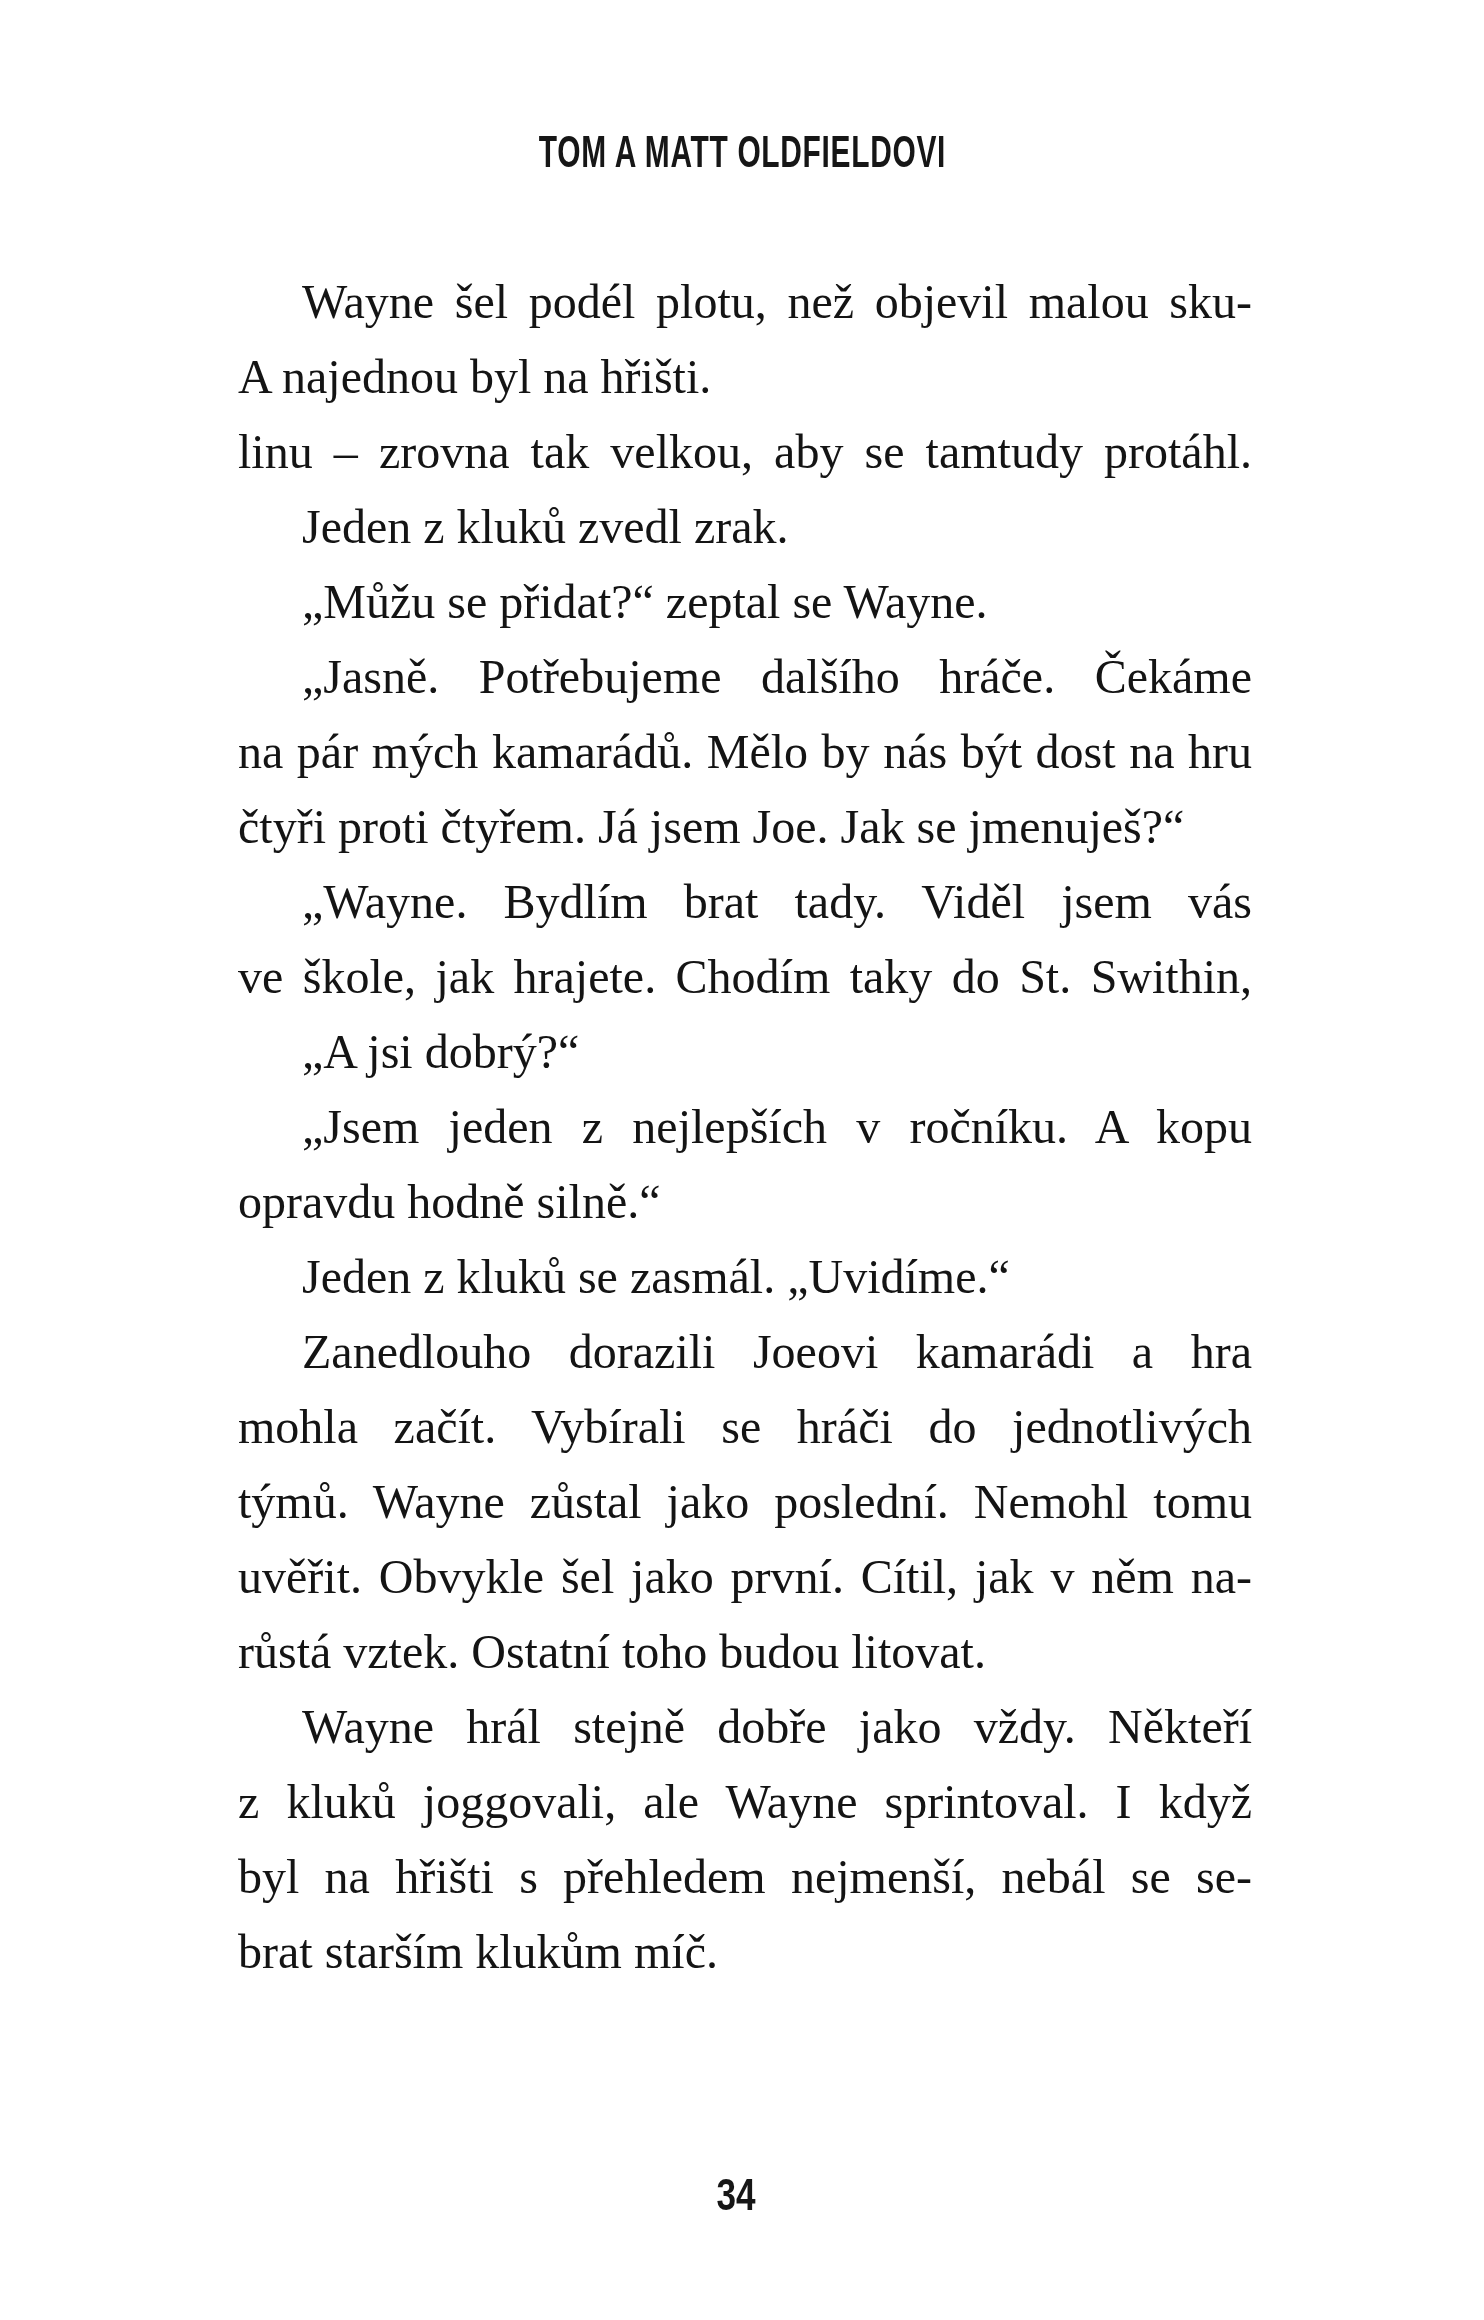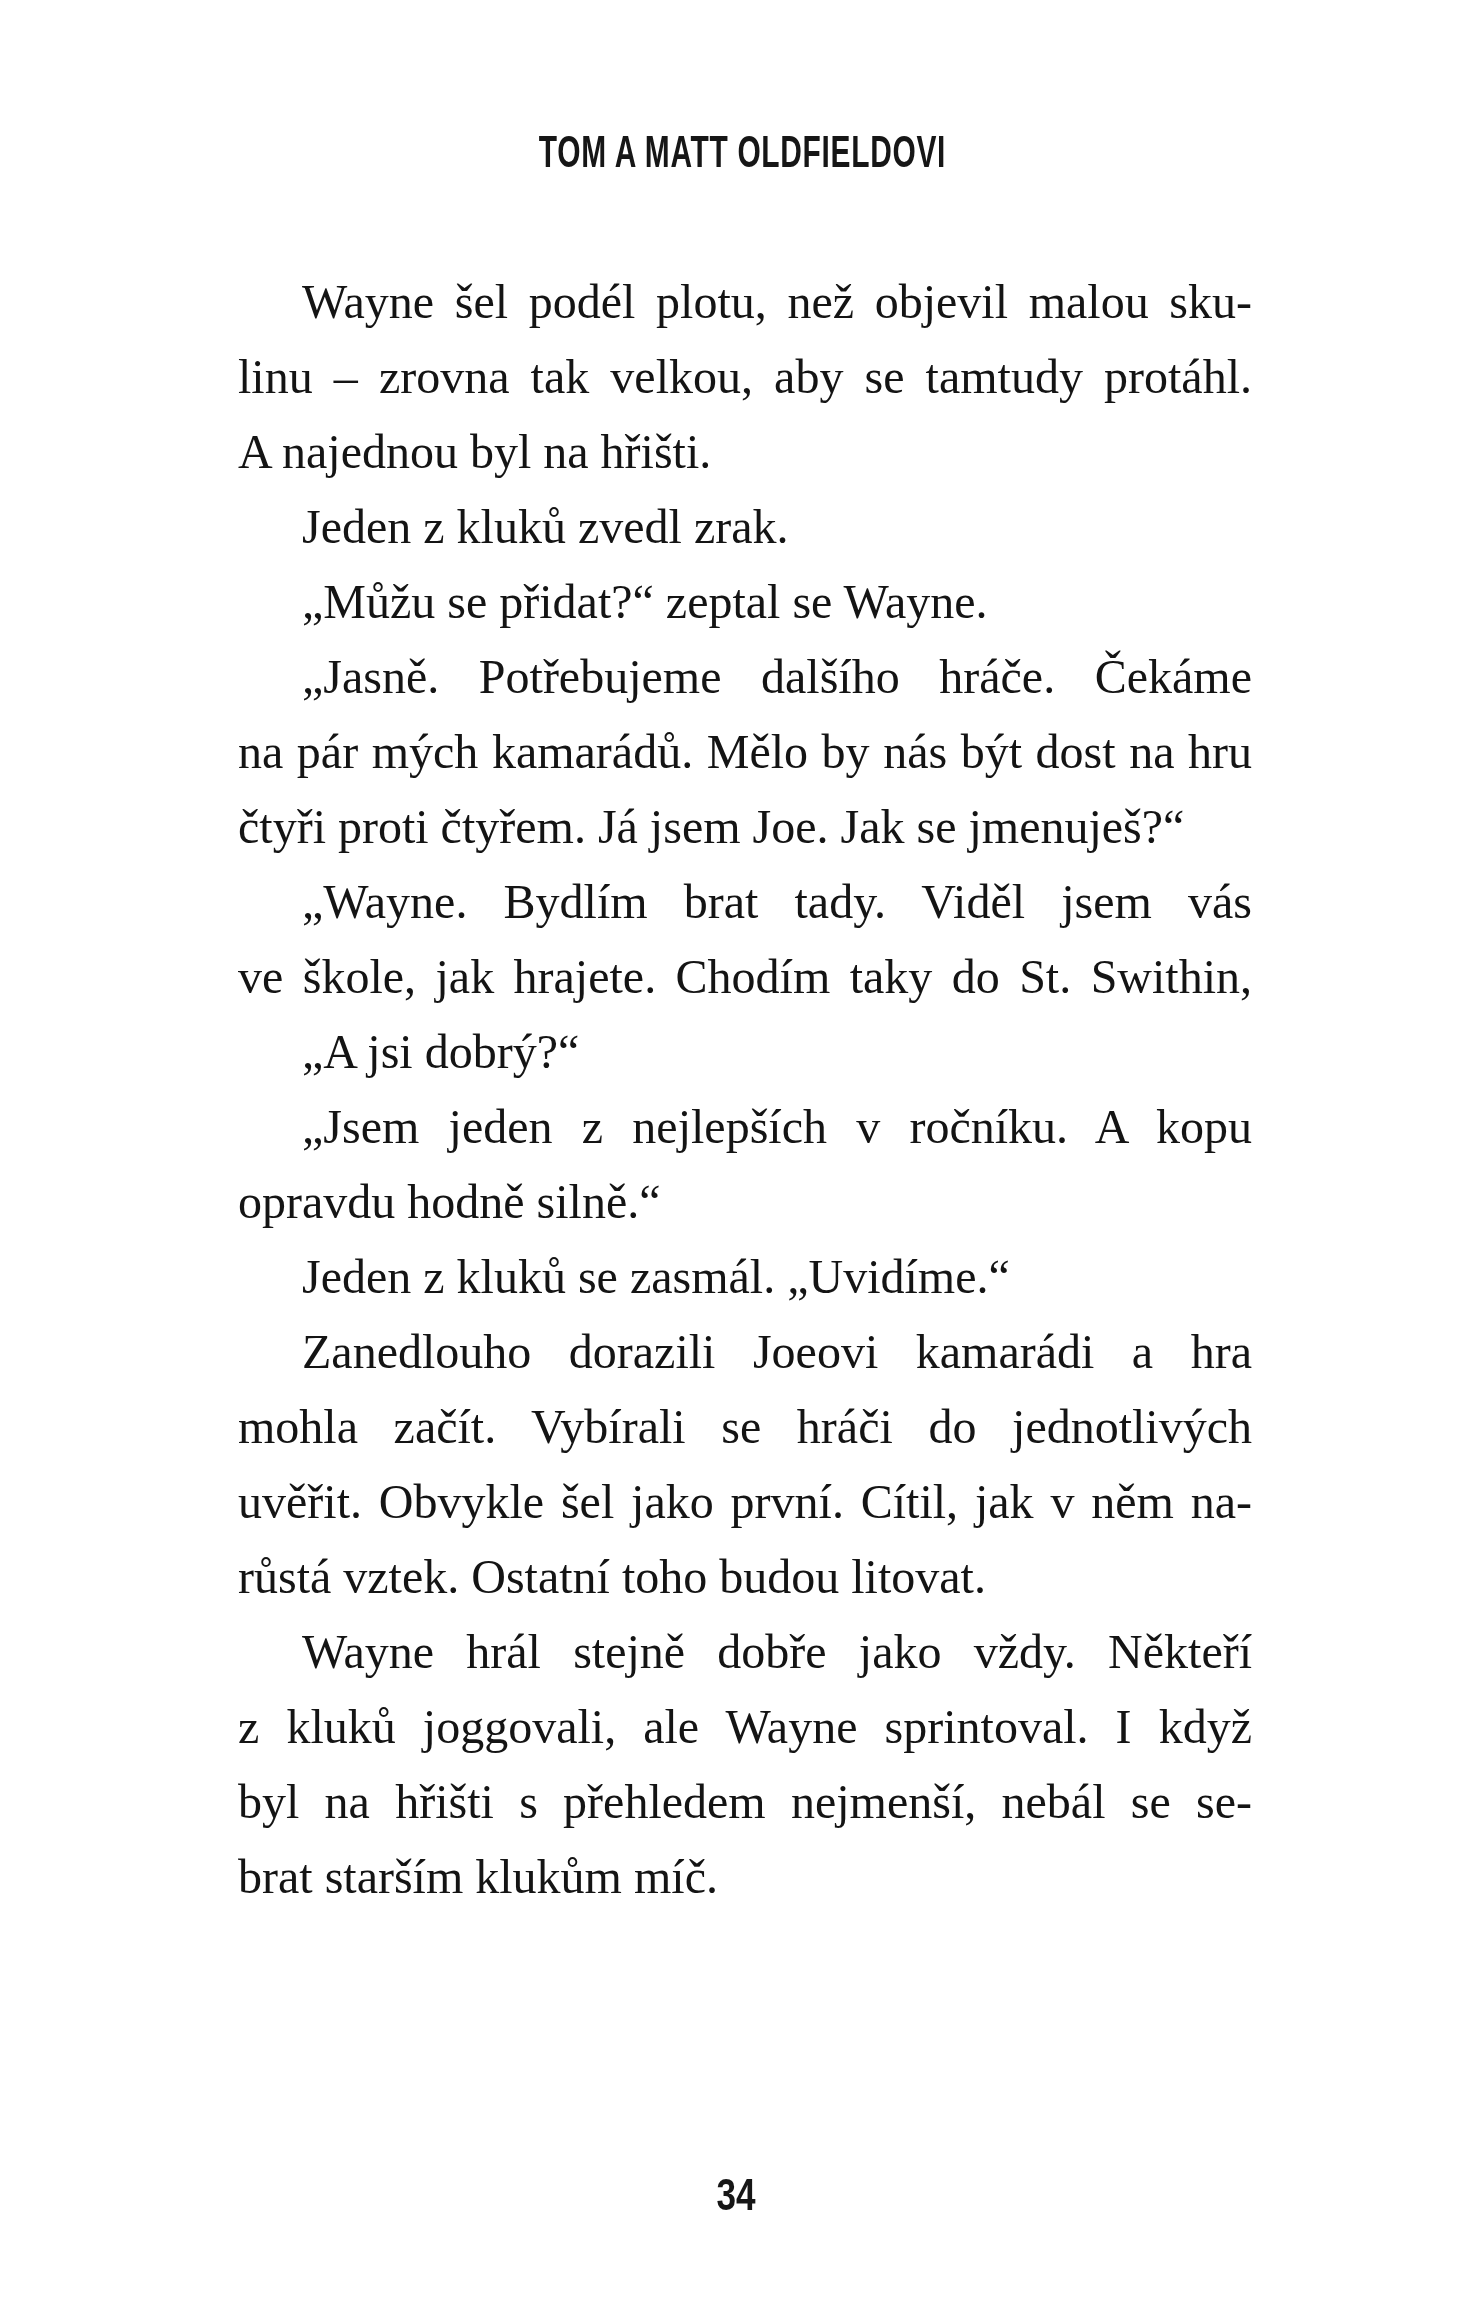--- a/index.html
+++ b/index.html
@@ -76,35 +76,36 @@
 </style>
 </head>
 <body>
 
 <header class="running-header">
   <span class="condensed">TOM A MATT OLDFIELDOVI</span>
 </header>
 
 <main class="body-text">
     <div class="line indent">Wayne šel podél plotu, než objevil malou sku-</div>
+    <div class="line last">A najednou byl na hřišti.</div>
     <div class="line">linu – zrovna tak velkou, aby se tamtudy protáhl.</div>
-    <div class="line last">A najednou byl na hřišti.</div>
     <div class="line indent last">Jeden z kluků zvedl zrak.</div>
     <div class="line indent last">„Můžu se přidat?“ zeptal se Wayne.</div>
     <div class="line indent">„Jasně. Potřebujeme dalšího hráče. Čekáme</div>
     <div class="line">na pár mých kamarádů. Mělo by nás být dost na hru</div>
     <div class="line last">čtyři proti čtyřem. Já jsem Joe. Jak se jmenuješ?“</div>
     <div class="line indent">„Wayne. Bydlím brat tady. Viděl jsem vás</div>
     <div class="line">ve škole, jak hrajete. Chodím taky do St. Swithin,</div>
     <div class="line indent last">„A jsi dobrý?“</div>
     <div class="line indent">„Jsem jeden z nejlepších v ročníku. A kopu</div>
     <div class="line last">opravdu hodně silně.“</div>
     <div class="line indent last">Jeden z kluků se zasmál. „Uvidíme.“</div>
     <div class="line indent">Zanedlouho dorazili Joeovi kamarádi a hra</div>
     <div class="line">mohla začít. Vybírali se hráči do jednotlivých</div>
+    <div class="line">týmů. Wayne zůstal jako poslední. Nemohl tomu</div>
     <div class="line">uvěřit. Obvykle šel jako první. Cítil, jak v něm na-</div>
     <div class="line last">růstá vztek. Ostatní toho budou litovat.</div>
     <div class="line indent">Wayne hrál stejně dobře jako vždy. Někteří</div>
     <div class="line">z kluků joggovali, ale Wayne sprintoval. I když</div>
     <div class="line">byl na hřišti s přehledem nejmenší, nebál se se-</div>
     <div class="line last">brat starším klukům míč.</div>
   </main>
 
 <footer class="page-number">
   <span class="condensed">34</span>

